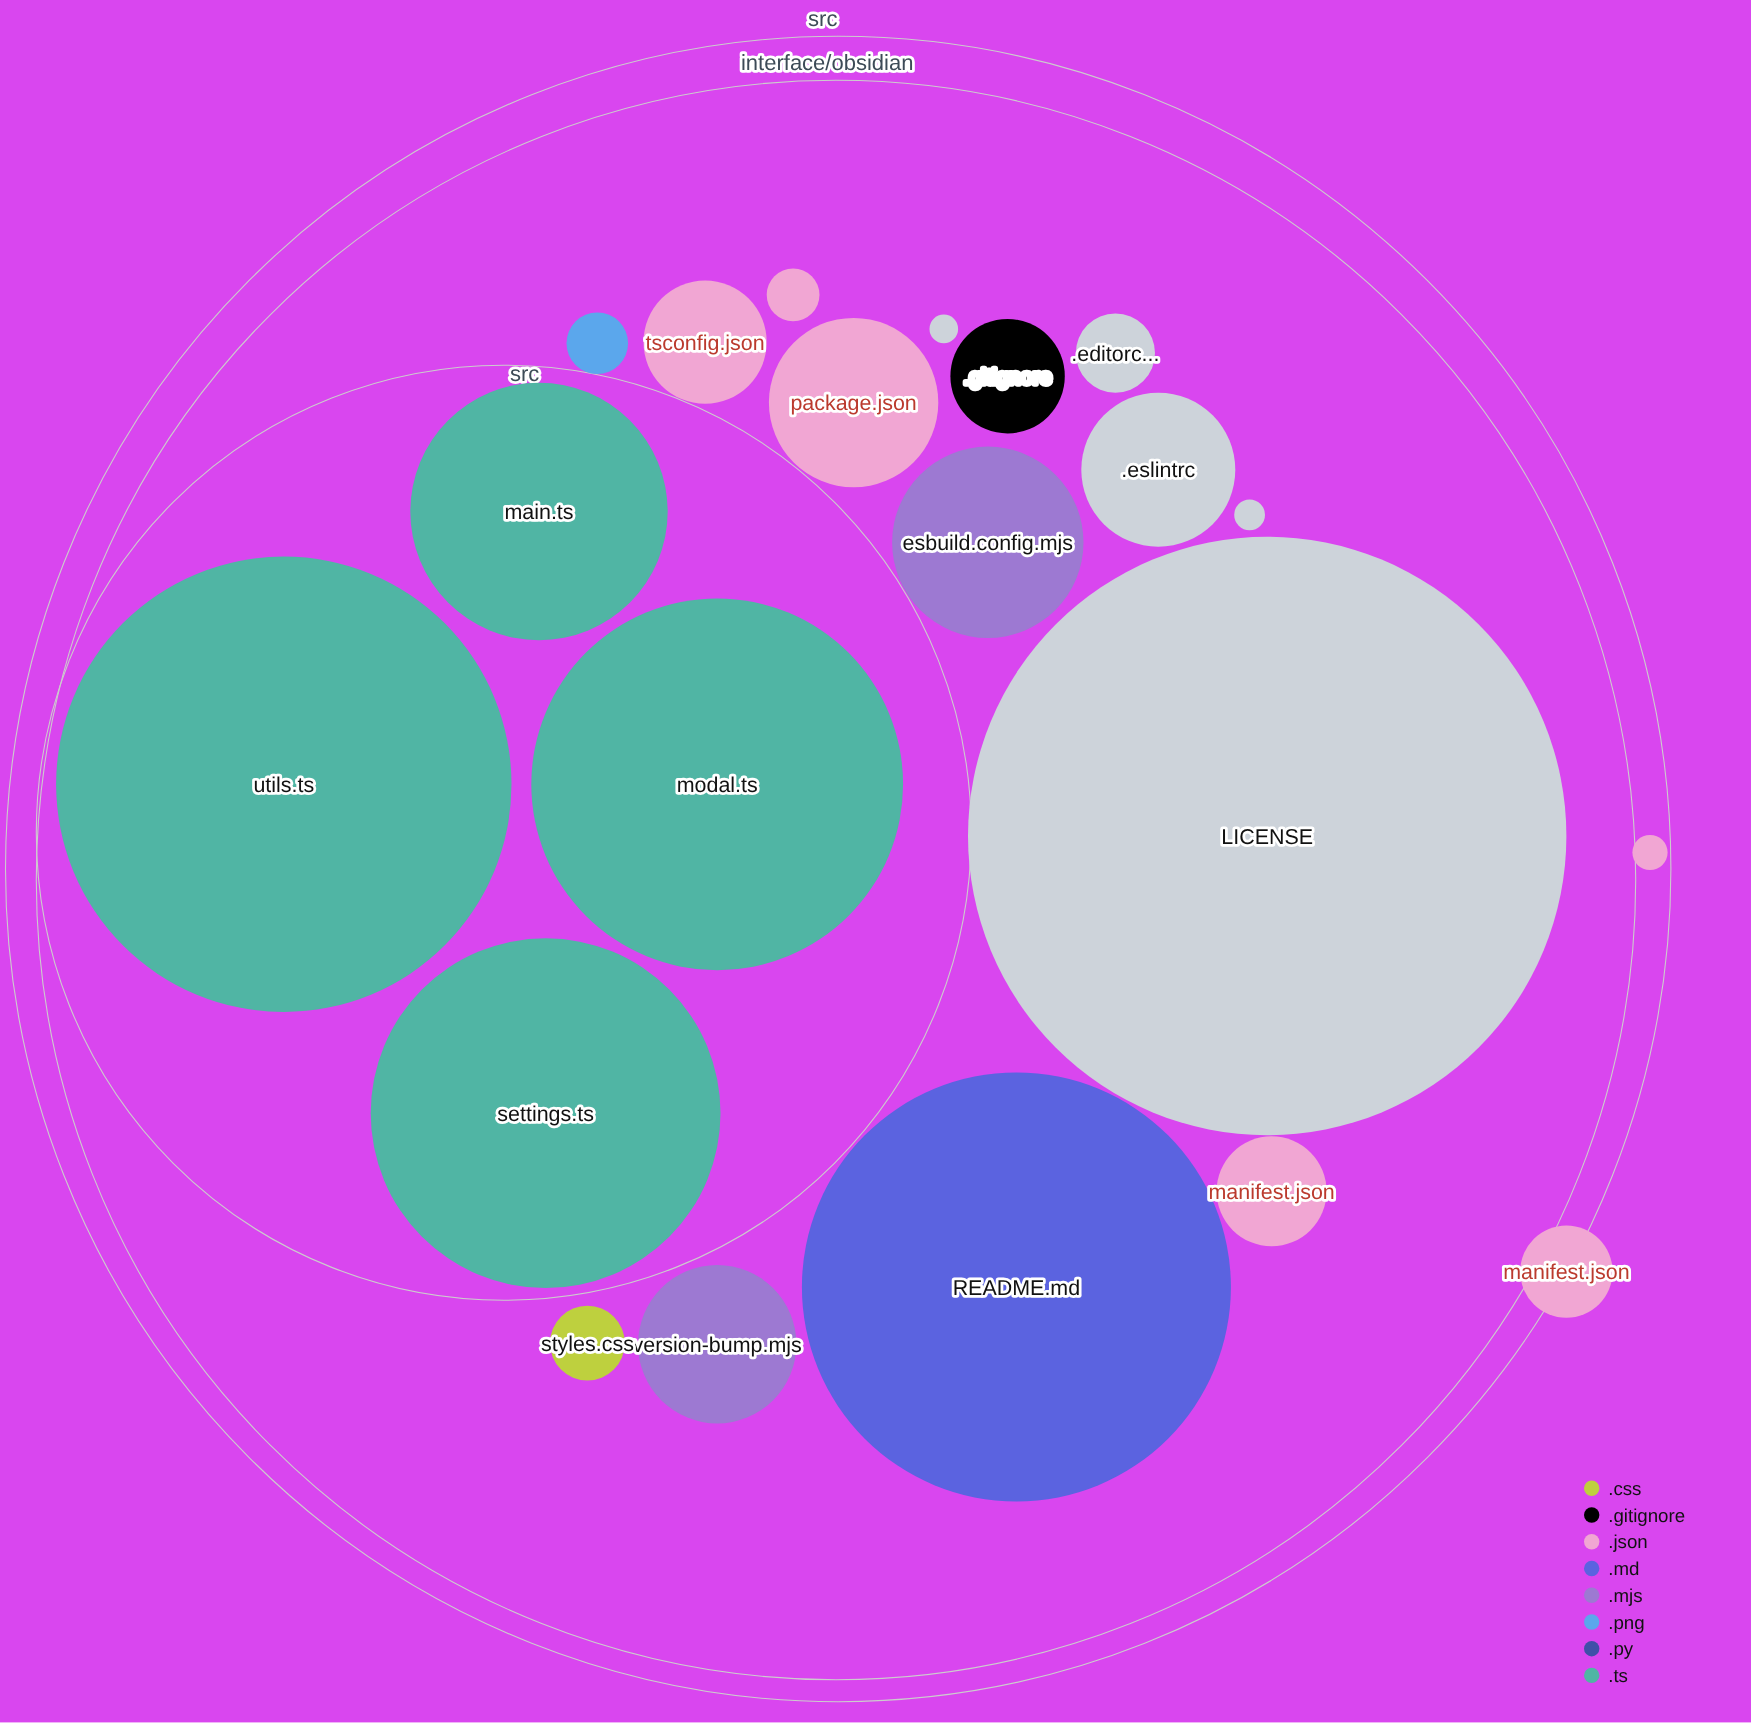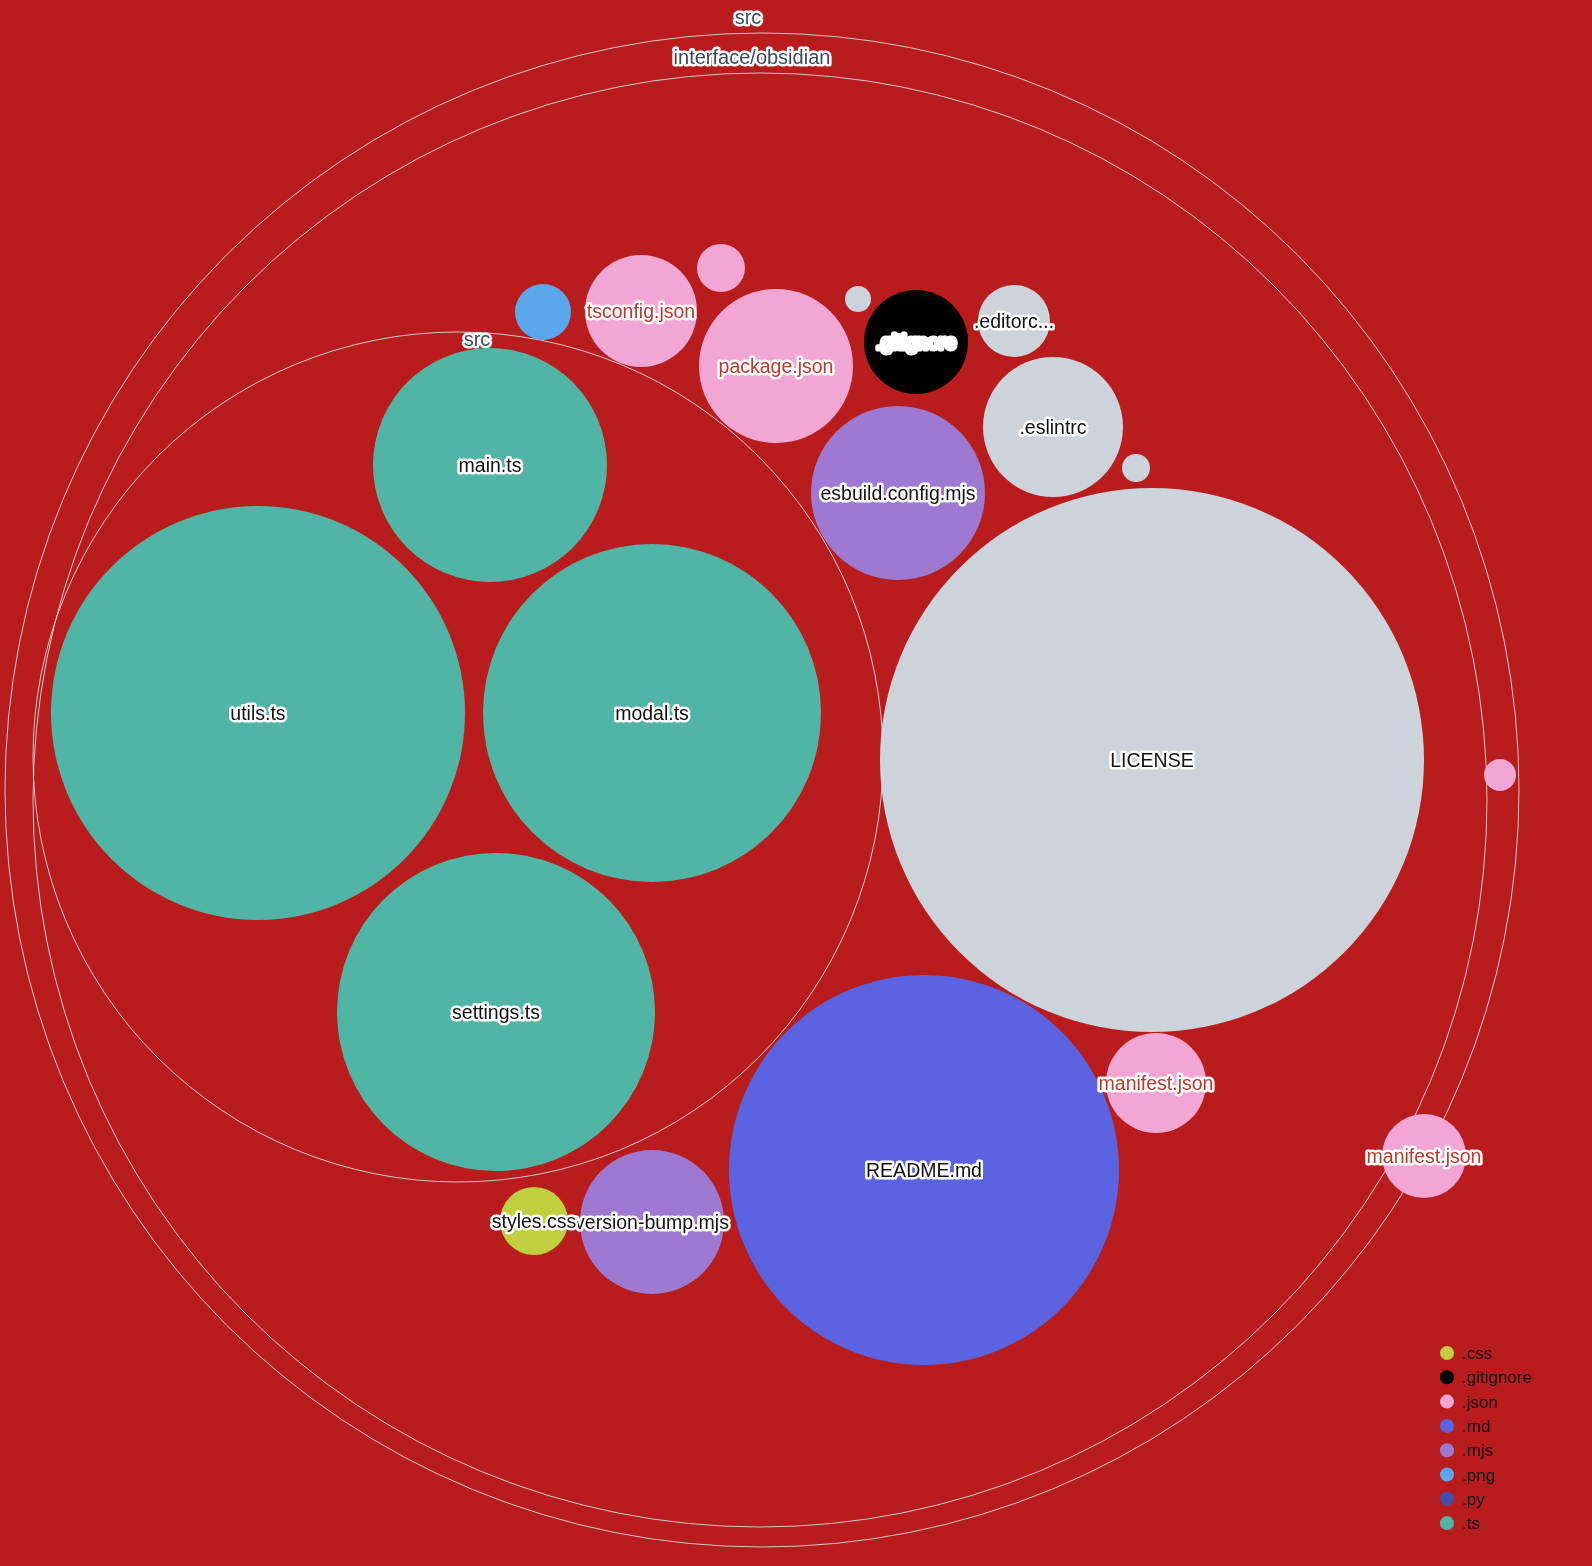--- a/index.html
+++ b/index.html
@@ -4,21 +4,21 @@
 <style>
   html, body {
     margin: 0;
     padding: 0;
     background: #ffffff;
   }
   .stage {
     position: relative;
     width: 1592px;
     height: 1566px;
-    background: #b91c1c;
+    background: #d946ef;
     overflow: hidden;
     font-family: "Liberation Sans", sans-serif;
   }
   svg {
     display: block;
   }
   svg text {
     font-family: "Liberation Sans", sans-serif;
   }
 </style>

